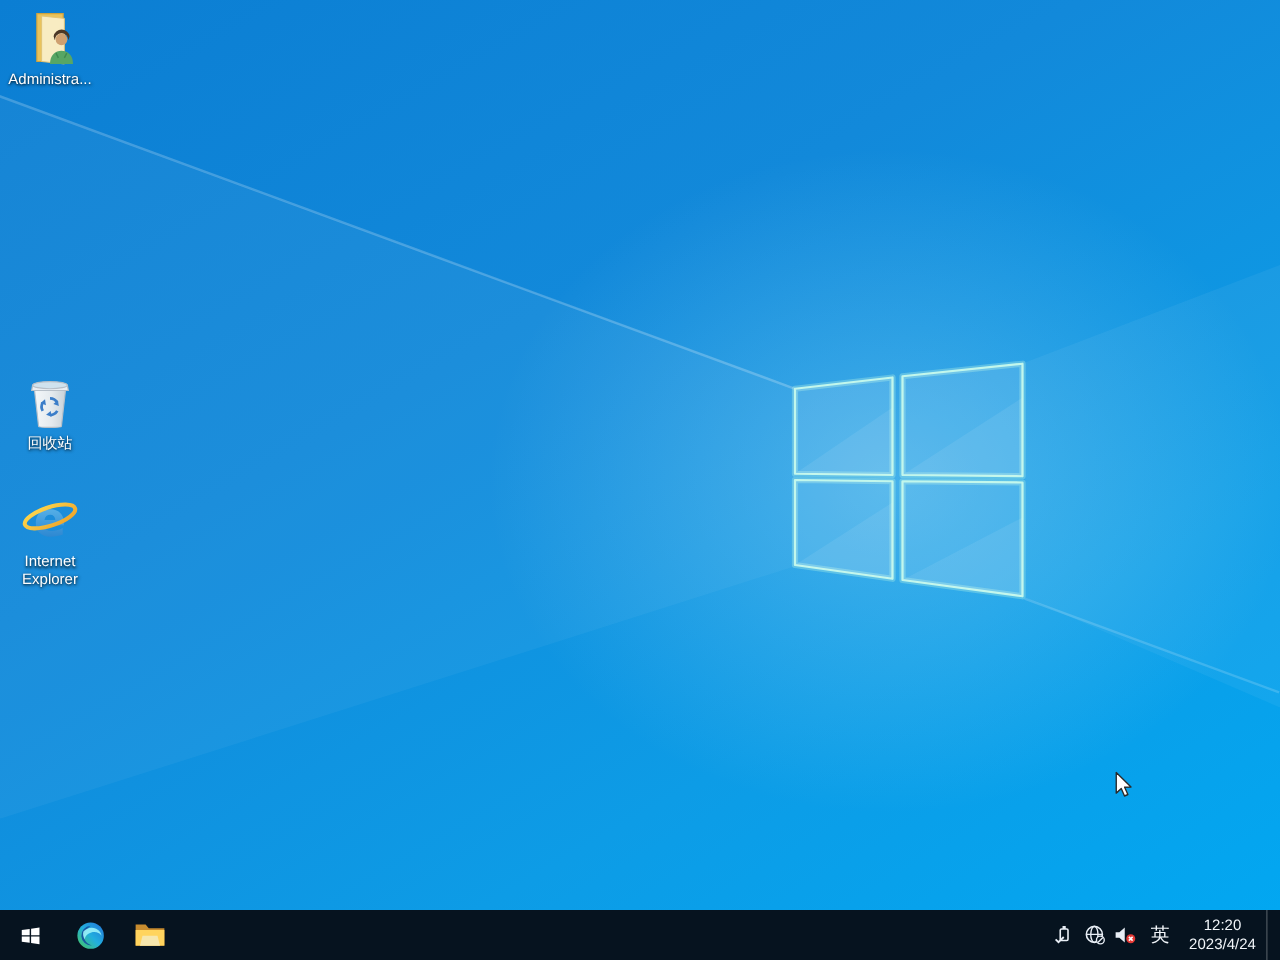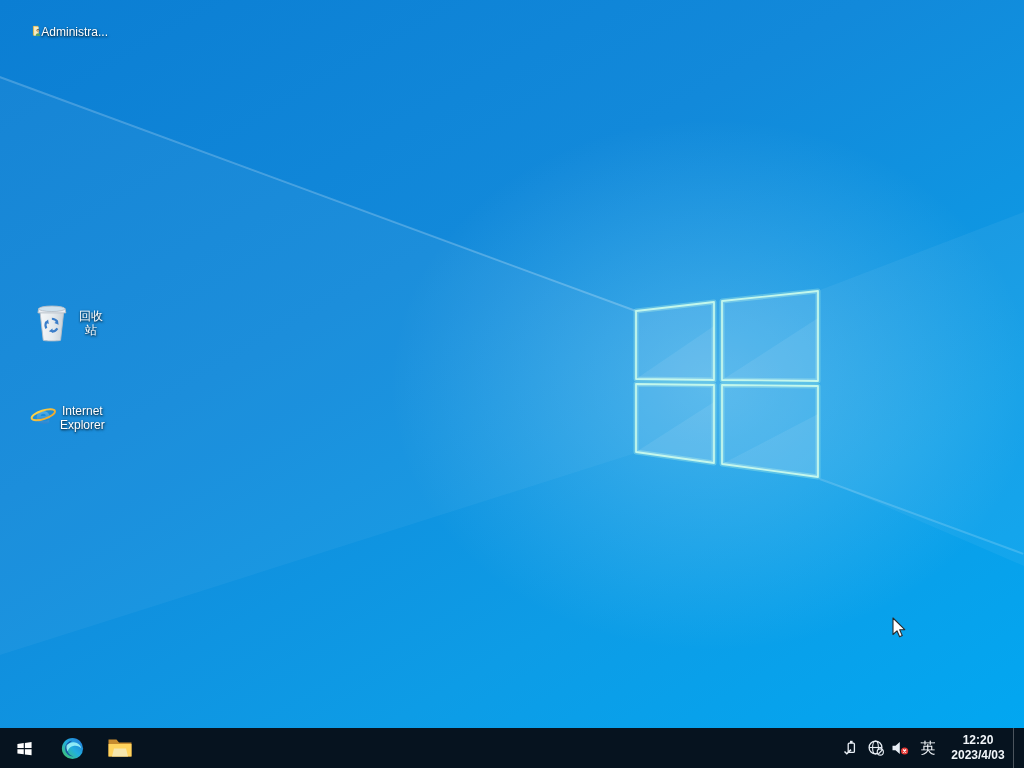--- a/index.html
+++ b/index.html
@@ -19,45 +19,44 @@
   }
   .beam{position:absolute;background:rgba(255,255,255,.045);}
   .beam-a{inset:0;clip-path:polygon(0px 78px,636px 310px,636px 453px,0px 655px);}
   .beam-b{inset:0;clip-path:polygon(820px 290px,1024px 212px,1024px 566px,820px 478px);background:rgba(255,255,255,.05);}
   .ray{position:absolute;height:1.5px;transform-origin:0 0;background:rgba(255,255,255,.22);}
   .ray-1{left:0;top:76px;width:678px;transform:rotate(20.2deg);}
   .ray-2{left:820px;top:478px;width:217px;transform:rotate(20.2deg);background:rgba(255,255,255,.17);}
   .logo-svg{position:absolute;inset:0;width:100%;height:100%;}
   
   .desk-icon{
-    position:absolute;left:18px;width:78px;
-    display:flex;flex-direction:row;align-items:center;
+    position:absolute;left:1px;width:78px;
+    display:flex;flex-direction:column;align-items:center;
     cursor:default;
-    padding-left:12px;
   }
   .desk-icon .glyph{width:46px;height:46px;display:block;}
   .desk-icon .cap{
     margin-top:2px;max-width:76px;text-align:center;
     font-size:12px;line-height:14px;color:#fff;
     text-shadow:0 1px 2px rgba(0,0,0,.65),1px 1px 3px rgba(0,0,0,.45);
   }
   
   .taskbar{
     position:absolute;left:0;right:0;bottom:0;height:40px;
     background:#06131f;display:flex;align-items:stretch;z-index:20;
   }
   .tb-btn{width:48px;display:flex;align-items:center;justify-content:center;}
   .tb-spacer{flex:1;}
   .tray{display:flex;align-items:stretch;}
   .tray-btn{width:25px;display:flex;align-items:center;justify-content:center;}
   .ime{width:30px;display:flex;align-items:center;justify-content:center;
        color:#f2f6fa;font-size:15px;}
   .clock{
     width:70px;display:flex;flex-direction:column;justify-content:center;
-    align-items:center;color:#f2f6fa;font-size:12px;line-height:15px;font-weight:bold;
+    align-items:center;color:#f2f6fa;font-size:12px;line-height:15px;
   }
   .show-desktop{width:10px;border-left:1px solid rgba(255,255,255,.28);}
   
   .cursor{position:absolute;left:889px;top:617px;z-index:30;pointer-events:none;}
 </style>
 </head>
 <body>
 
 <div class="desktop">
   <div class="beam beam-a"></div>
@@ -207,21 +206,21 @@
         <polygon points="1.5,5.8 4.5,5.8 8.8,2 8.8,14 4.5,10.2 1.5,10.2" fill="#e8eef5"></polygon>
         <circle cx="13.6" cy="11" r="3.6" fill="#e53935"></circle>
         <path d="M12.1,9.5 l3,3 M15.1,9.5 l-3,3" stroke="#ffffff" stroke-width="1.2"></path>
       </svg>
     </div>
 
     <div class="ime">英</div>
 
     <div class="clock">
       <span>12:20</span>
-      <span>2023/4/03</span>
+      <span>2023/4/24</span>
     </div>
 
     <div class="show-desktop"></div>
   </div>
 </div>
 
 <svg class="cursor" width="20" height="22" viewBox="0 0 20 22">
   <path d="M4,1 L4,17.5 L8,13.8 L10.6,19.8 L13.3,18.6 L10.7,12.8 L15.8,12.6 Z" fill="#ffffff" stroke="#2a2a2a" stroke-width="1.1" stroke-linejoin="round"></path>
 </svg>
 

